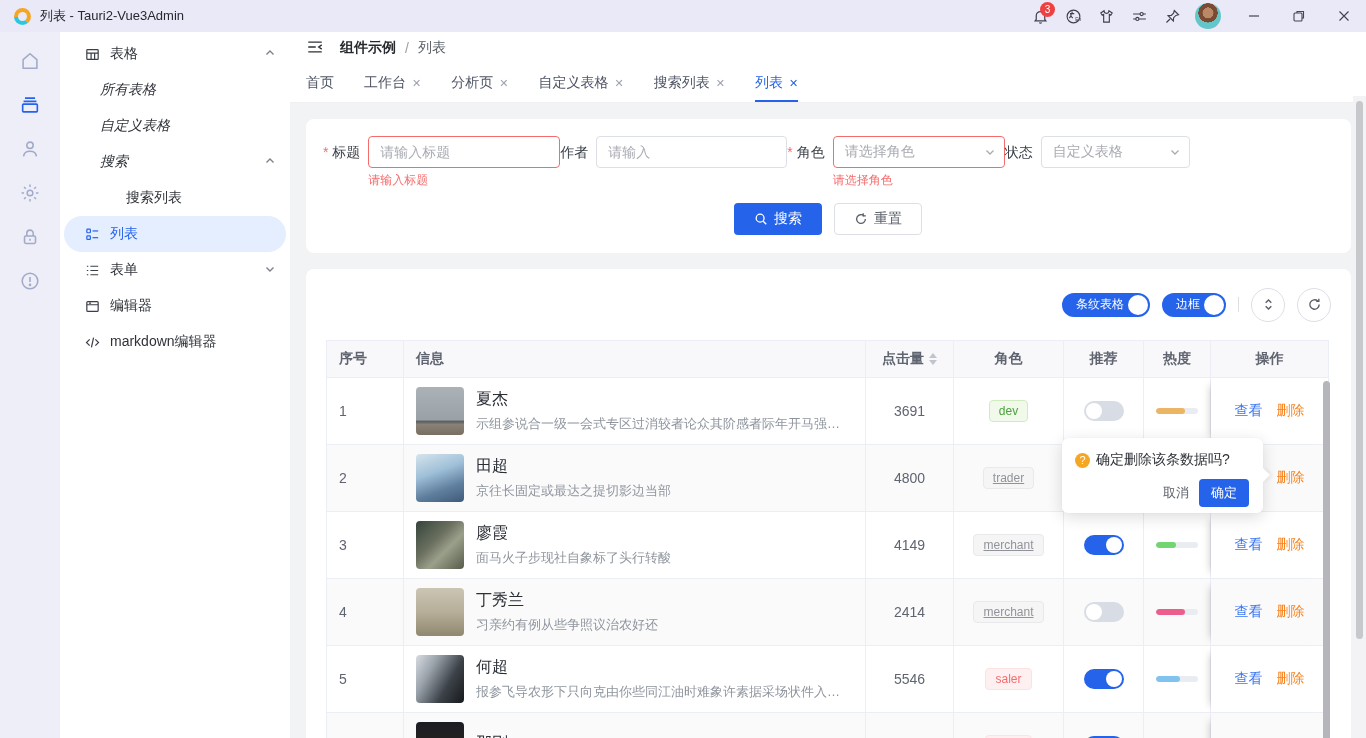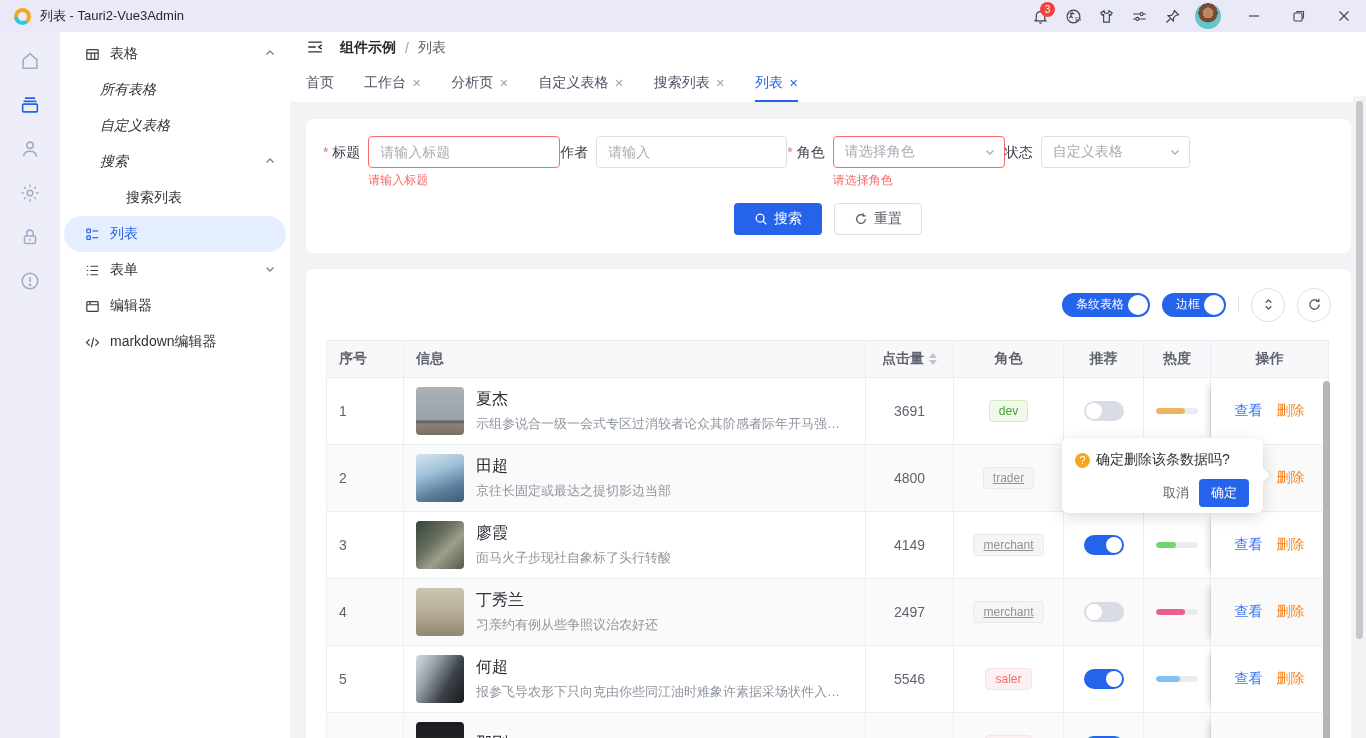--- a/index.html
+++ b/index.html
@@ -550,21 +550,21 @@
                     <span class="idx">4</span>
                   </div>
     <div class="td">
       <div class="thumb img-city"></div>
       <div class="info-txt">
         <div class="iname">丁秀兰</div>
         <div class="idesc">习亲约有例从些争照议治农好还</div>
       </div>
     </div>
     <div class="td center">
-                    <span class="clicks">2497</span>
+                    <span class="clicks">2414</span>
                   </div>
     <div class="td center">
                     <span class="tag tag-info">merchant</span>
                   </div>
     <div class="td center">
                     <span class="switch off">
                       <span class="knob"></span>
                     </span>
                   </div>
     <div class="td">

